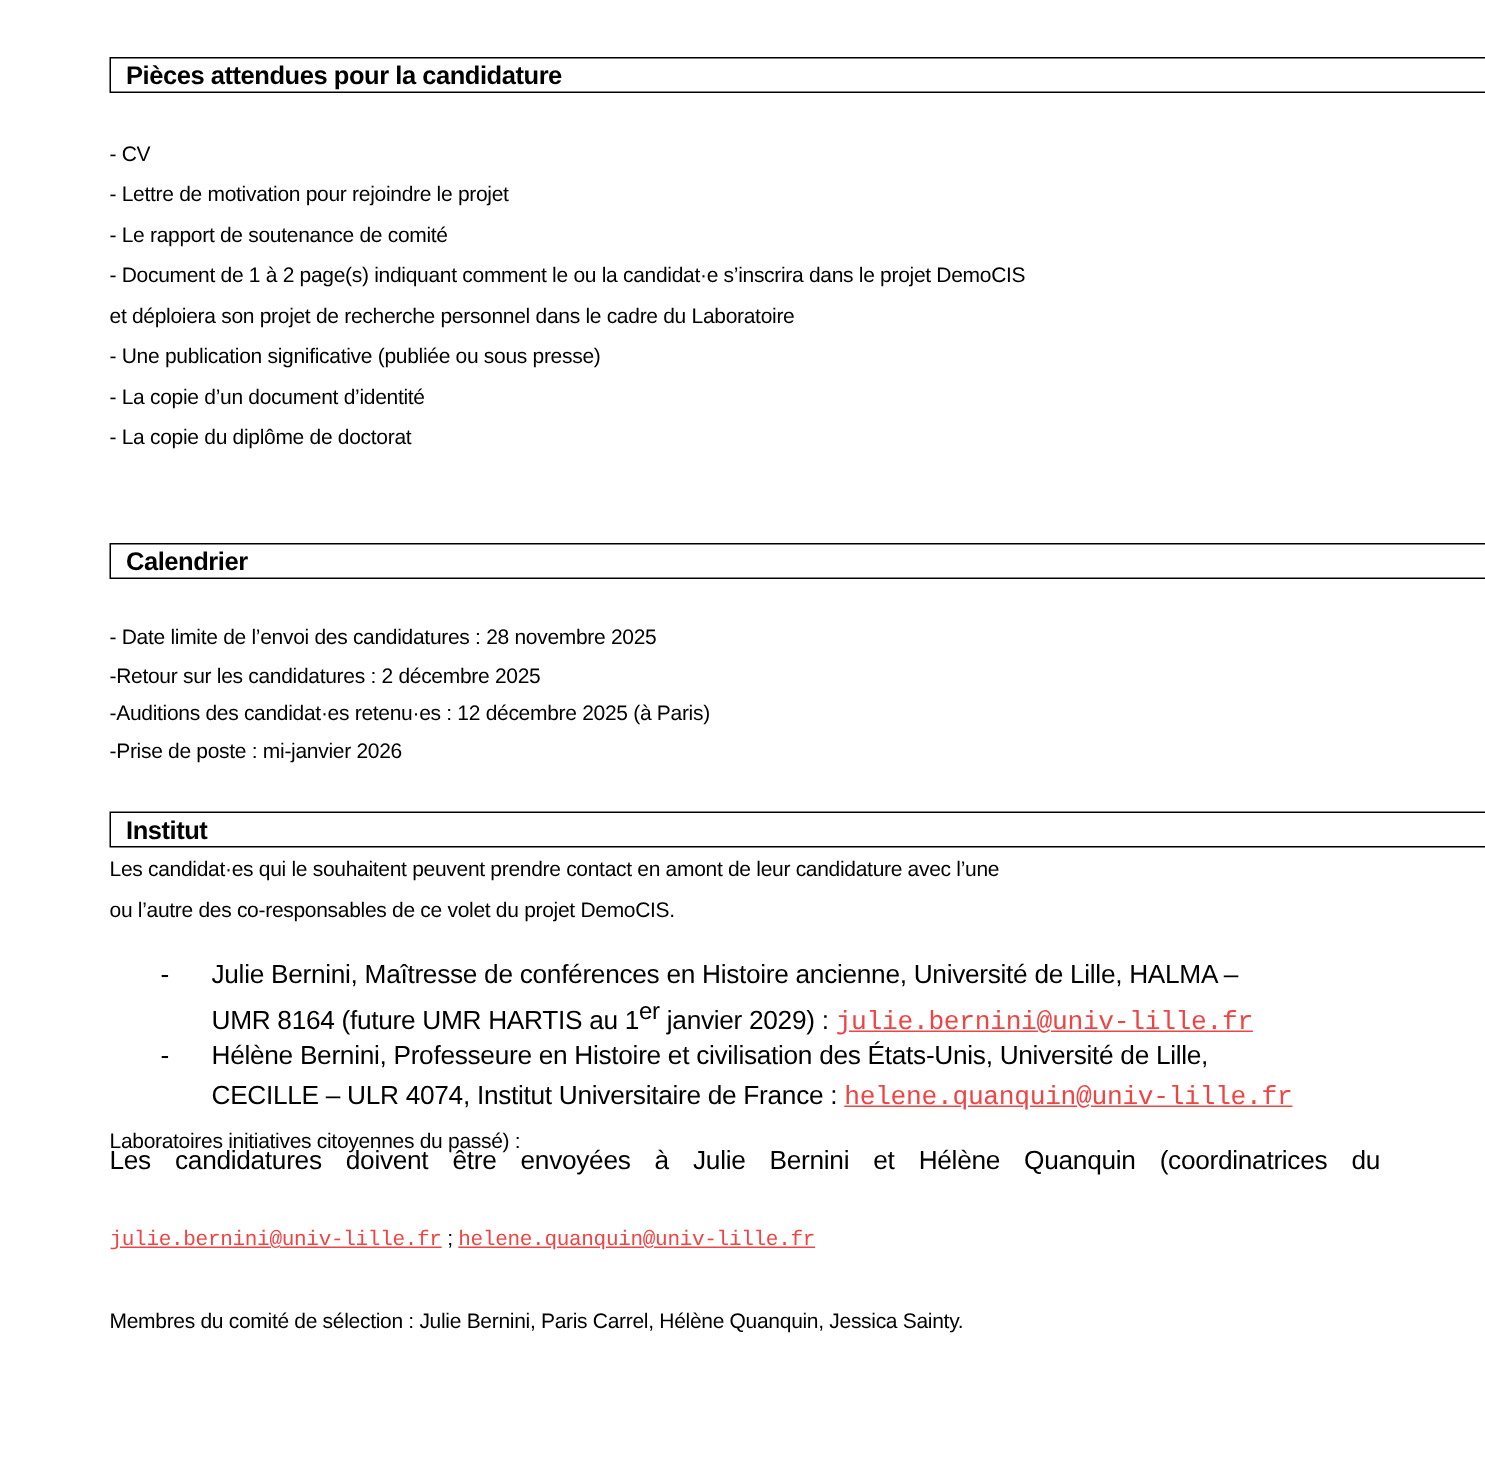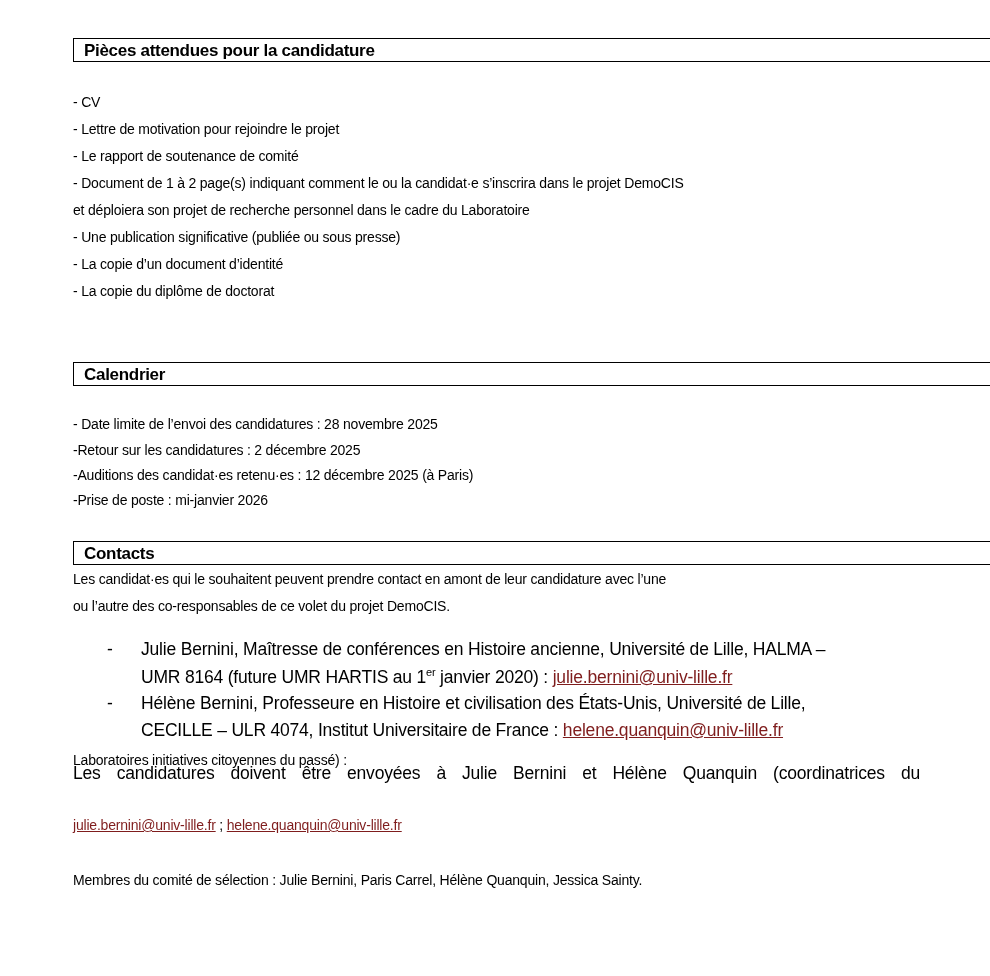--- a/index.html
+++ b/index.html
@@ -4,24 +4,24 @@
 <style>
   html, body { margin: 0; padding: 0; background: #ffffff; }
   body { width: 990px; height: 976px; position: relative; overflow: hidden;
          font-family: "Liberation Sans", sans-serif; color: #000; }
   .page { position: absolute; left: 73px; top: 0; width: 847px; }
   .box { position: absolute; left: 0; width: 923px; height: 24px; border: 1px solid #000;
          box-sizing: border-box; }
   .box span { position: absolute; left: 10px; top: 2px; font-weight: bold; font-size: 17px;
               letter-spacing: -0.3px; }
   .line { position: absolute; left: 0; font-size: 14px; white-space: nowrap; letter-spacing: -0.2px; }
-  a { color: #7f1d1d; text-decoration: underline; }
+  a { color: #ef4444; text-decoration: underline; font-family: Liberation Mono, monospace; }
   .bullet { position: absolute; left: 34px; font-size: 17.5px; }
   .ind { position: absolute; left: 68px; font-size: 17.5px; white-space: nowrap; letter-spacing: -0.2px; }
-  sup { font-size: 11px; }
+  sup { font-size: 16px; }
   .just { position: absolute; left: 0; width: 847px; font-size: 17.5px; text-align: justify;
           text-align-last: justify; white-space: normal; letter-spacing: -0.2px; }
 </style>
 </head>
 <body>
 
 <div class="page">
   <div class="box" style="top:38px">
     <span>Pièces attendues pour la candidature</span>
   </div>
@@ -36,28 +36,28 @@
 
   <div class="box" style="top:362px">
     <span>Calendrier</span>
   </div>
   <div class="line" style="top:416px">- Date limite de l’envoi des candidatures : 28 novembre 2025</div>
   <div class="line" style="top:442px">-Retour sur les candidatures : 2 décembre 2025</div>
   <div class="line" style="top:467px">-Auditions des candidat·es retenu·es : 12 décembre 2025 (à Paris)</div>
   <div class="line" style="top:492px">-Prise de poste : mi-janvier 2026</div>
 
   <div class="box" style="top:541px">
-    <span>Contacts</span>
+    <span>Institut</span>
   </div>
   <div class="line" style="top:571px">Les candidat·es qui le souhaitent peuvent prendre contact en amont de leur candidature avec l’une</div>
   <div class="line" style="top:598px">ou l’autre des co-responsables de ce volet du projet DemoCIS.</div>
 
   <div class="bullet" style="top:639px">-</div>
   <div class="ind" style="top:639px">Julie Bernini, Maîtresse de conférences en Histoire ancienne, Université de Lille, HALMA –</div>
-  <div class="ind" style="top:666px"><span>UMR 8164 (future UMR HARTIS au 1</span><sup>er</sup><span> janvier 2020) : </span><a href="#">julie.bernini@univ-lille.fr</a></div>
+  <div class="ind" style="top:666px"><span>UMR 8164 (future UMR HARTIS au 1</span><sup>er</sup><span> janvier 2029) : </span><a href="#">julie.bernini@univ-lille.fr</a></div>
 
   <div class="bullet" style="top:693px">-</div>
   <div class="ind" style="top:693px">Hélène Bernini, Professeure en Histoire et civilisation des États-Unis, Université de Lille,</div>
   <div class="ind" style="top:720px"><span>CECILLE – ULR 4074, Institut Universitaire de France : </span><a href="#">helene.quanquin@univ-lille.fr</a></div>
 
   <div class="just" style="top:763px">Les candidatures doivent être envoyées à Julie Bernini et Hélène Quanquin (coordinatrices du</div>
   <div class="line" style="top:752px">Laboratoires initiatives citoyennes du passé) :</div>
   <div class="line" style="top:817px"><a href="#">julie.bernini@univ-lille.fr</a><span> ; </span><a href="#">helene.quanquin@univ-lille.fr</a></div>
 
   <div class="line" style="top:872px">Membres du comité de sélection : Julie Bernini, Paris Carrel, Hélène Quanquin, Jessica Sainty.</div>

